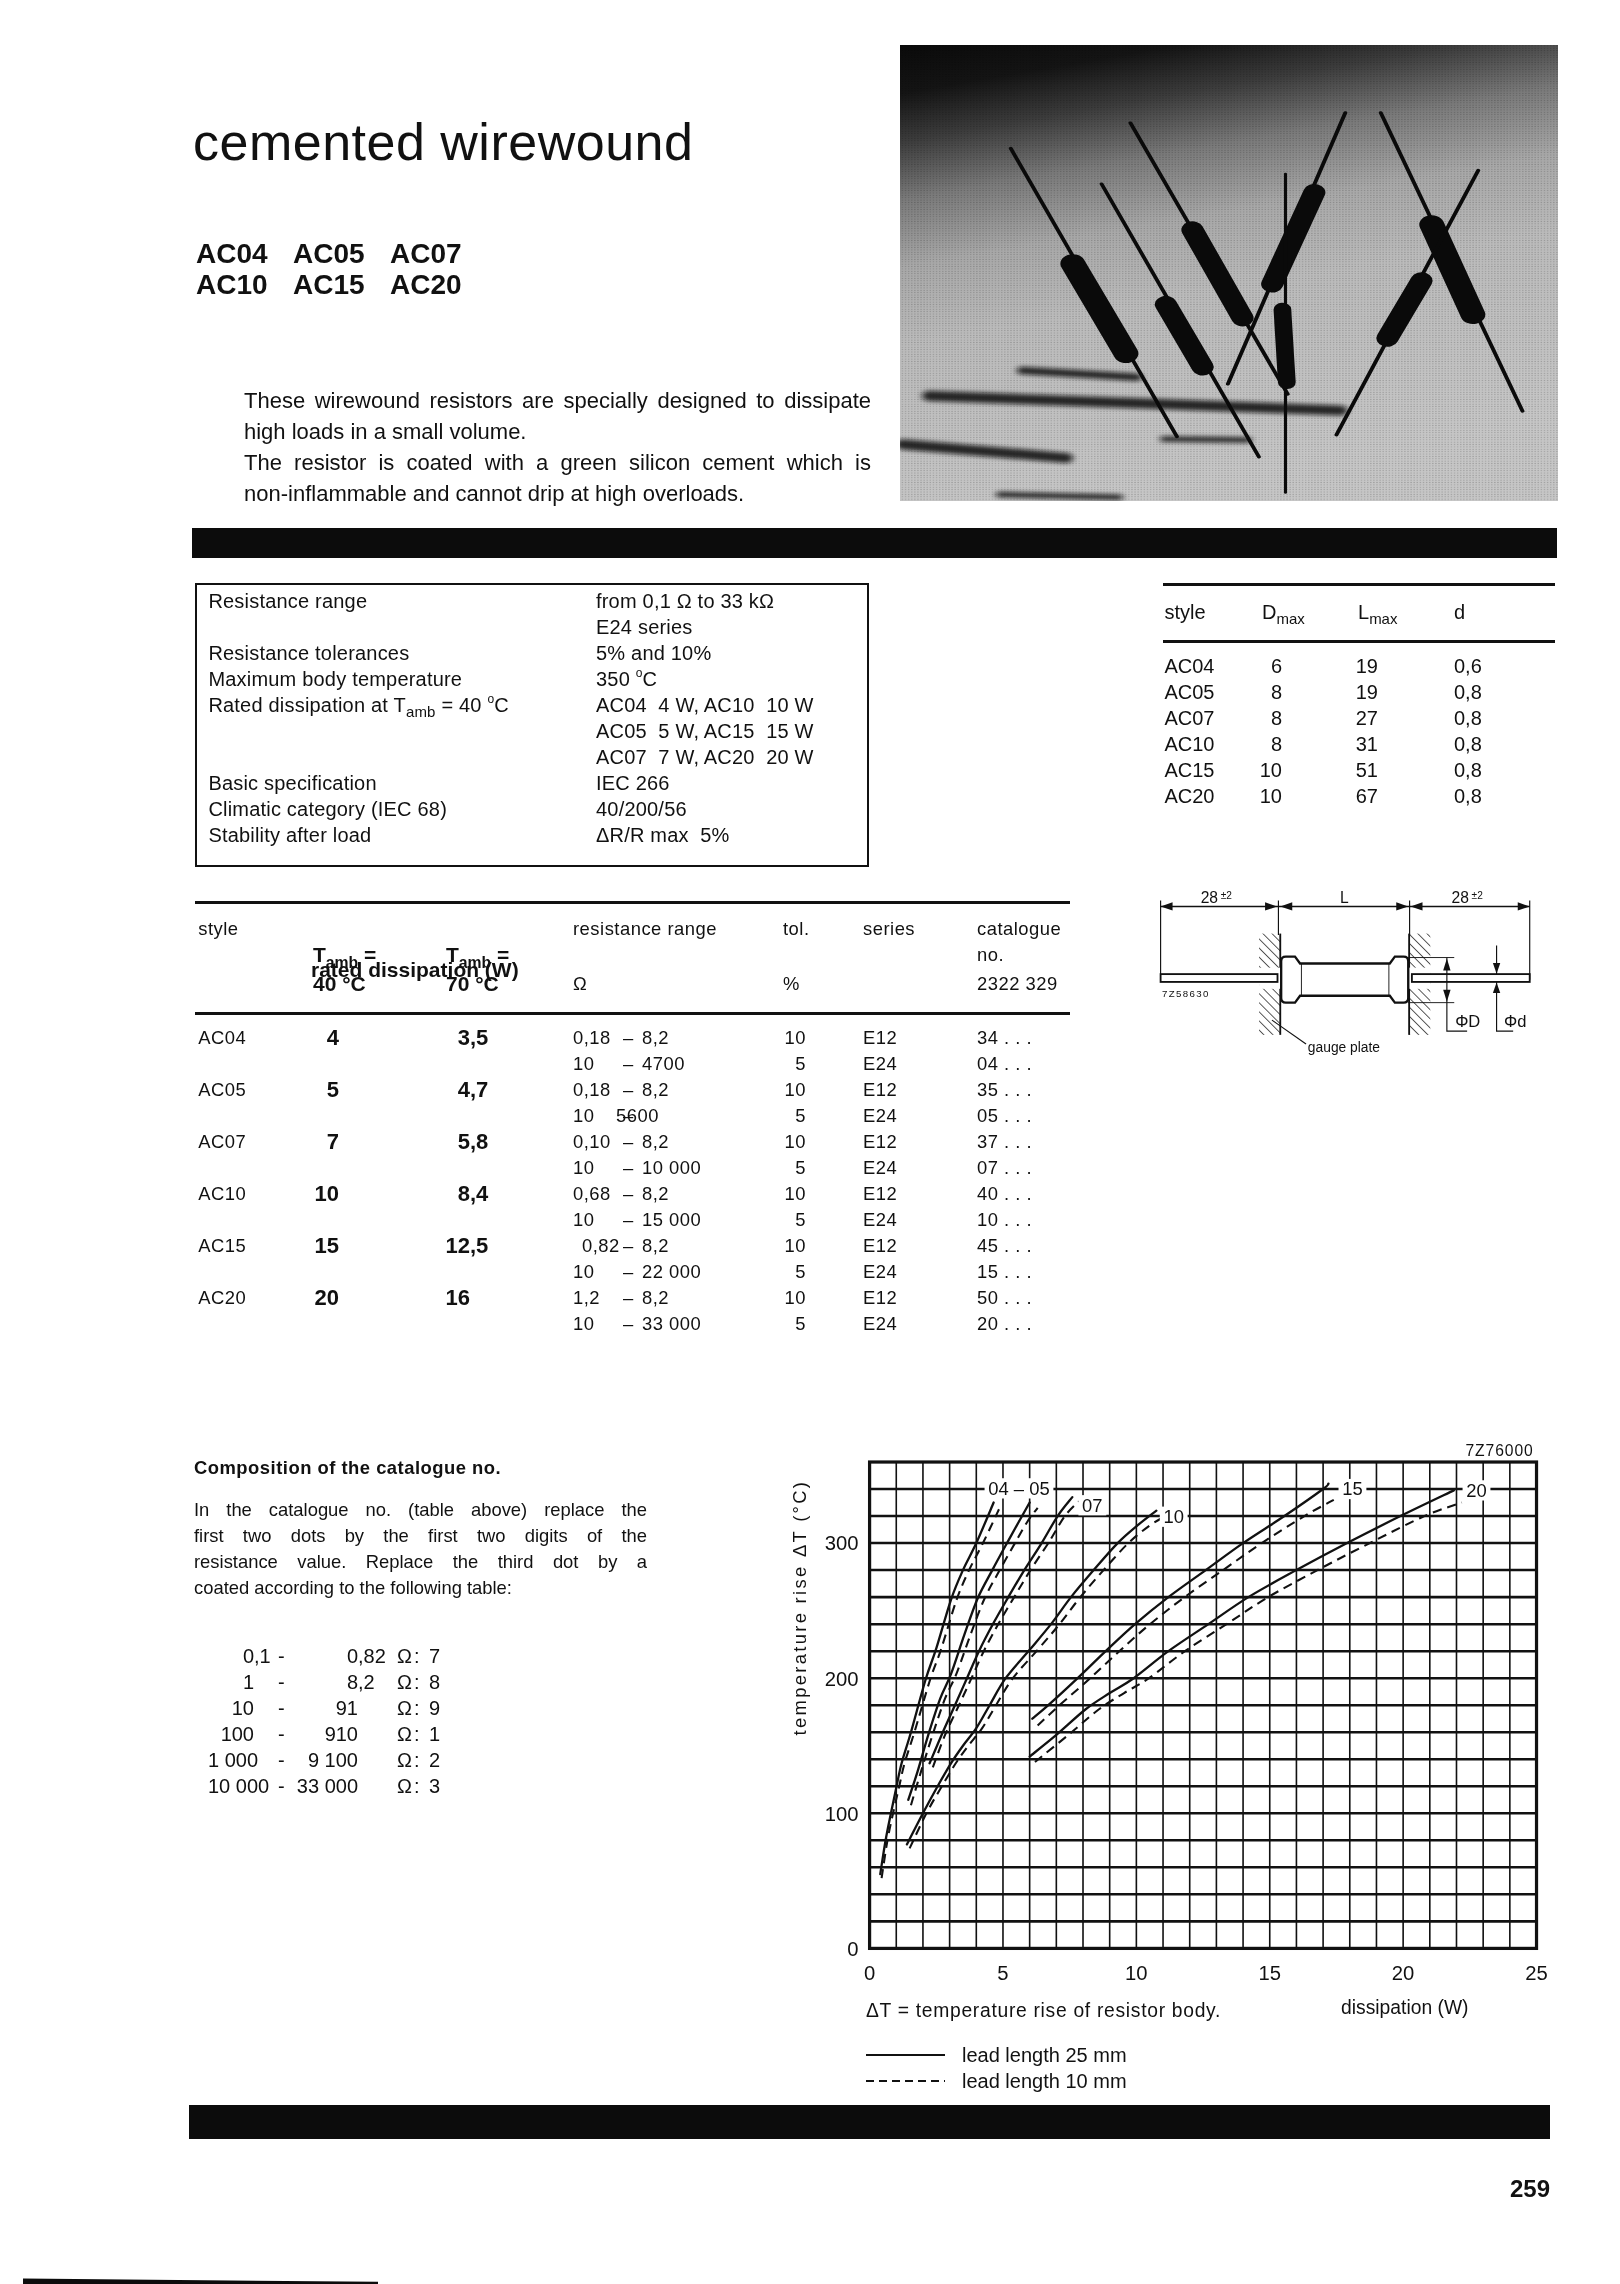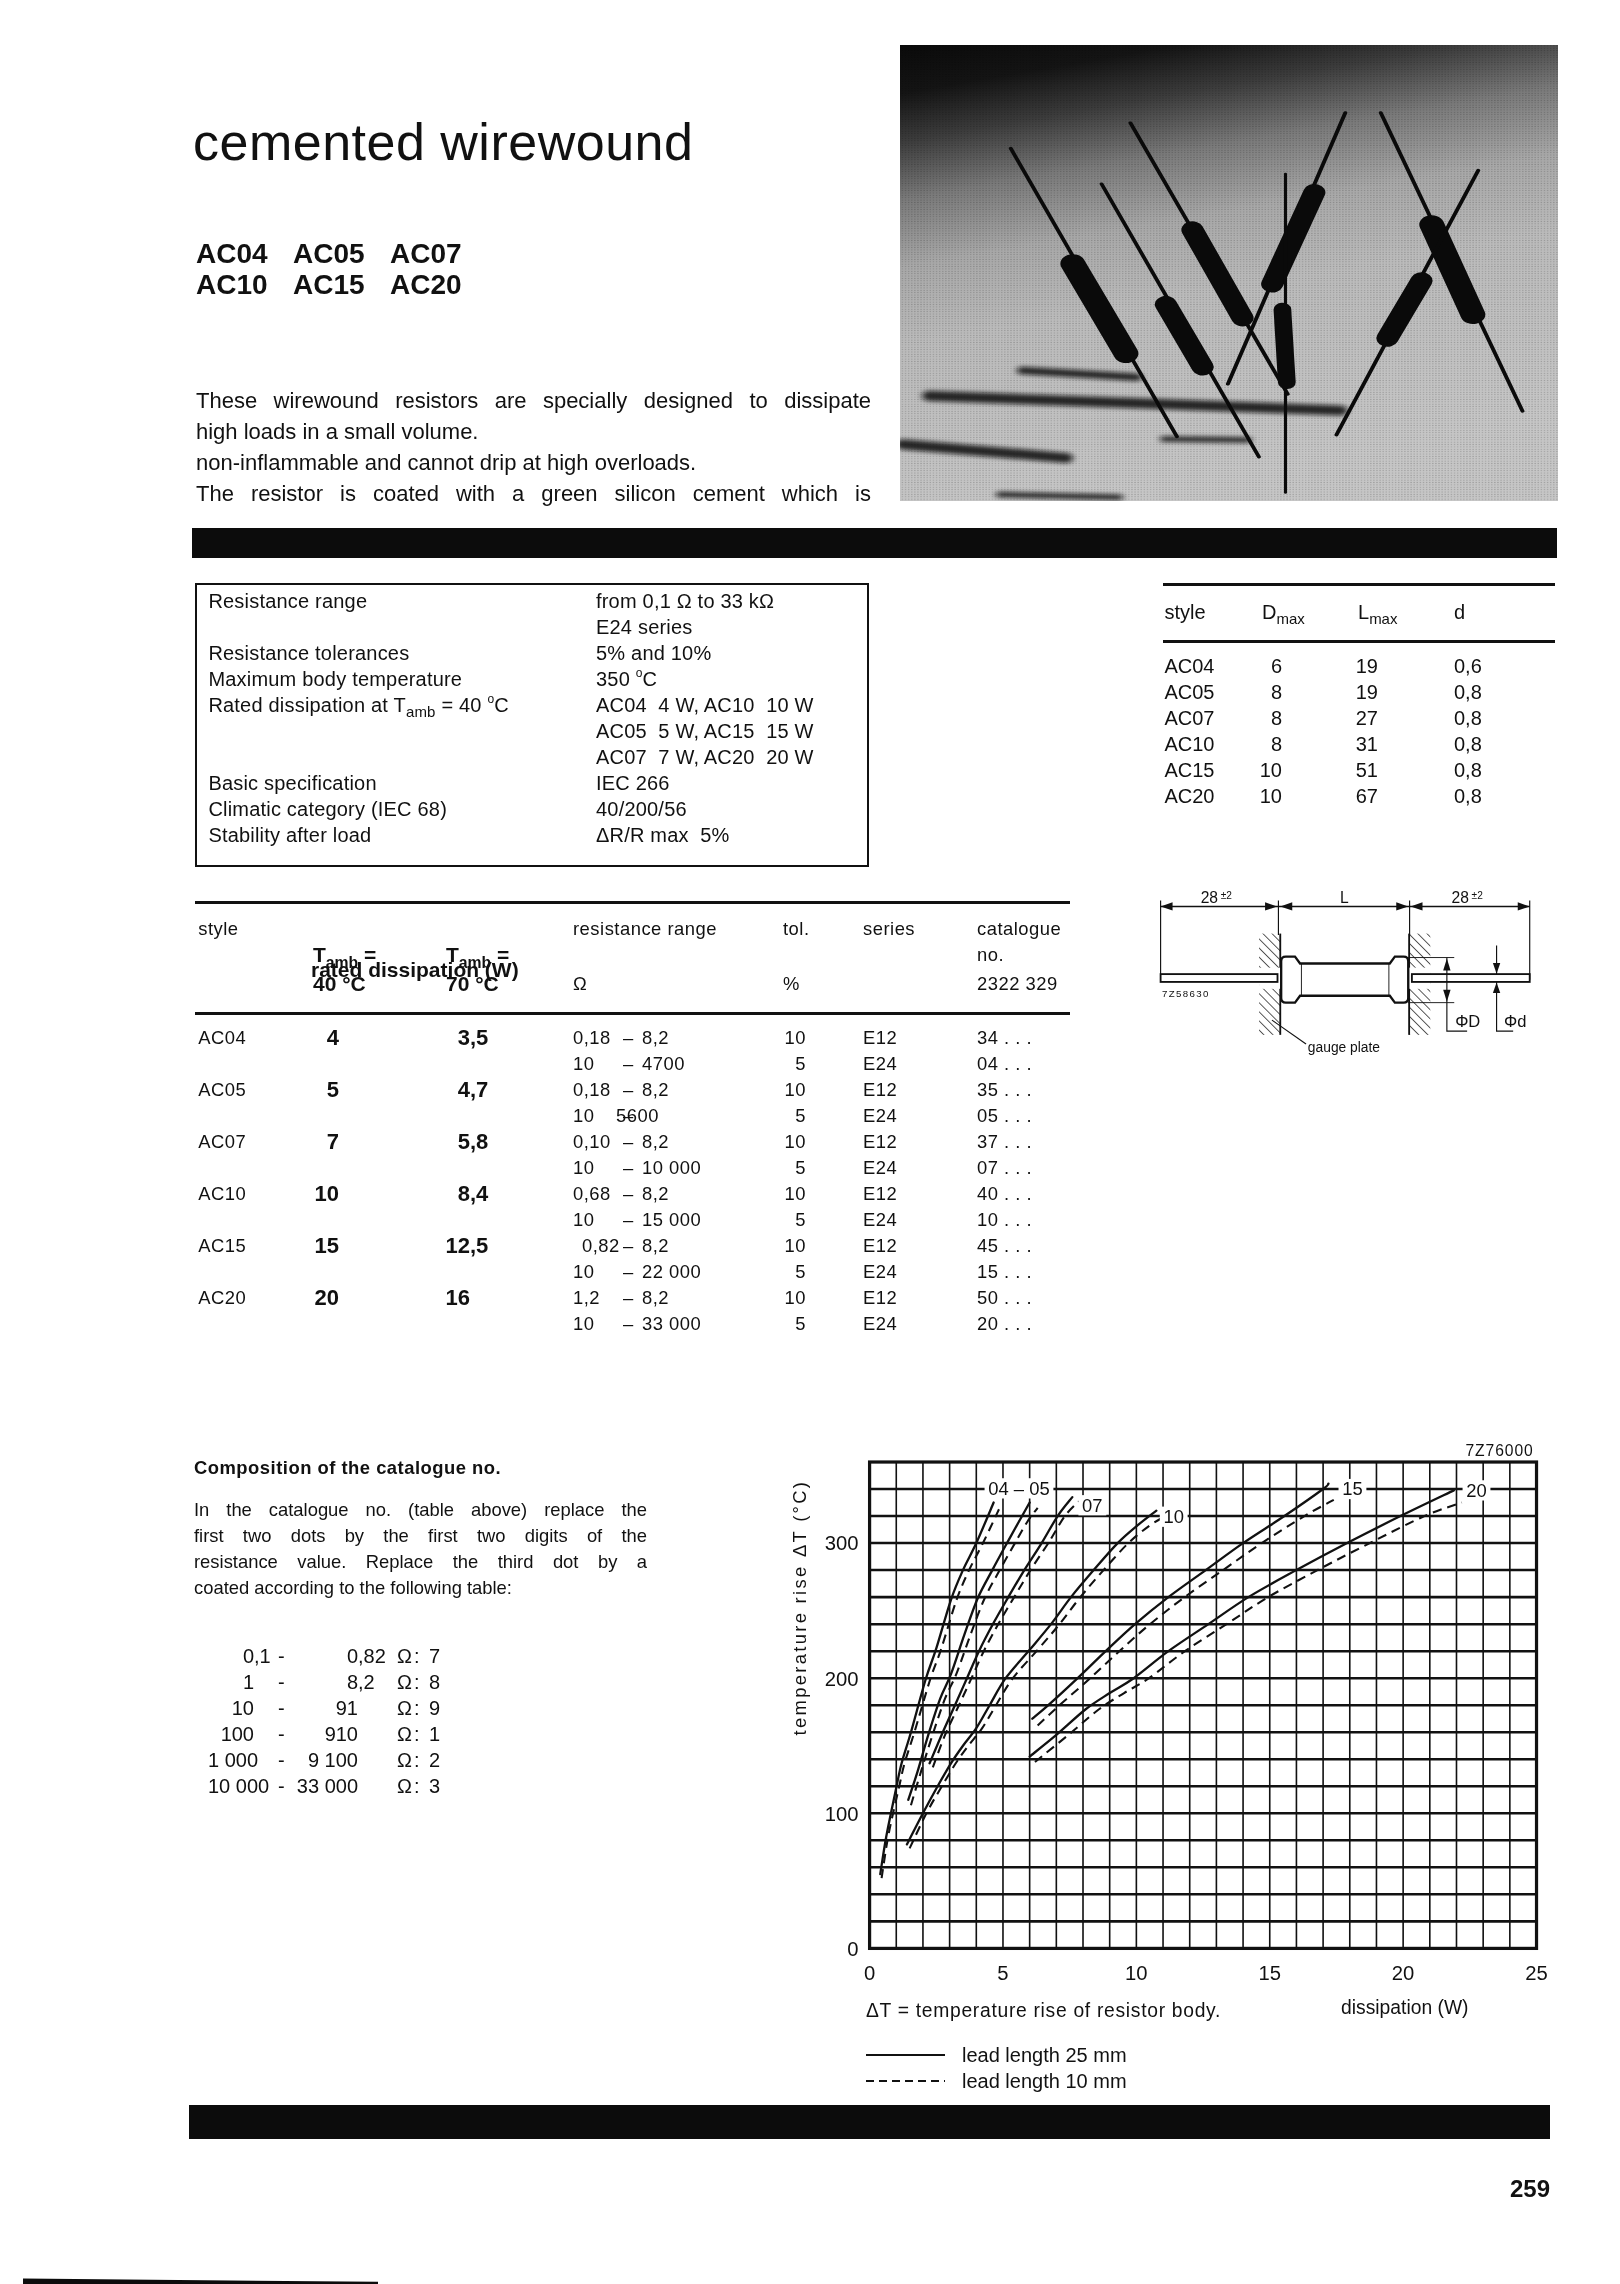--- a/index.html
+++ b/index.html
@@ -8,21 +8,21 @@
   .t { position:absolute; white-space:pre; }
   sup.o { font-size:0.6em; vertical-align:0.75em; line-height:0; }
   sub.s { font-size:0.75em; vertical-align:-0.35em; line-height:0; }
 
   
   .title { left:193px; top:116px; font-size:52px; line-height:52px; letter-spacing:0.5px; white-space:nowrap; }
   .types { left:196px; top:238px; font-size:28px; line-height:31px; font-weight:bold; }
   .types .line { height:31px; white-space:nowrap; }
   .types .code { display:inline-block; width:97px; }
   .desc { left:196px; top:385px; width:675px; font-size:22px; line-height:31px; }
-  .desc .ln { white-space:nowrap; height:31px; }
+  .desc .ln { white-space:nowrap; height:31px;margin-left:48px; }
   .desc .ln.just { text-align:justify; text-align-last:justify; white-space:normal; }
 
   
   .photo { left:900px; top:45px; width:658px; height:456px; }
 
   .bar { background:#0c0c0c; }
   .bar-top { left:192px; top:528px; width:1365px; height:29.5px; }
   .bar-bottom { left:189px; top:2105px; width:1361px; height:34px; }
 
   
@@ -94,22 +94,22 @@
     <span class="code">AC04</span><span class="code">AC05</span><span class="code">AC07</span>
   </div>
   <div class="line">
     <span class="code">AC10</span><span class="code">AC15</span><span class="code">AC20</span>
   </div>
 </div>
 
 <div class="abs desc">
   <div class="ln just">These wirewound resistors are specially designed to dissipate</div>
   <div class="ln">high loads in a small volume.</div>
+  <div class="ln just">The resistor is coated with a green silicon cement which is</div>
   <div class="ln">non-inflammable and cannot drip at high overloads.</div>
-  <div class="ln just">The resistor is coated with a green silicon cement which is</div>
 </div>
 
 <svg class="abs photo" viewBox="5 50 1485 1345" preserveAspectRatio="none">
   <defs>
     <linearGradient id="photoGrad" x1="0" y1="0" x2="0.25" y2="1">
       <stop offset="0" stop-color="#0a0a0a"></stop>
       <stop offset="0.1" stop-color="#141414"></stop>
       <stop offset="0.2" stop-color="#3c3c3c"></stop>
       <stop offset="0.32" stop-color="#7a7a7a"></stop>
       <stop offset="0.46" stop-color="#a8a8a8"></stop>

